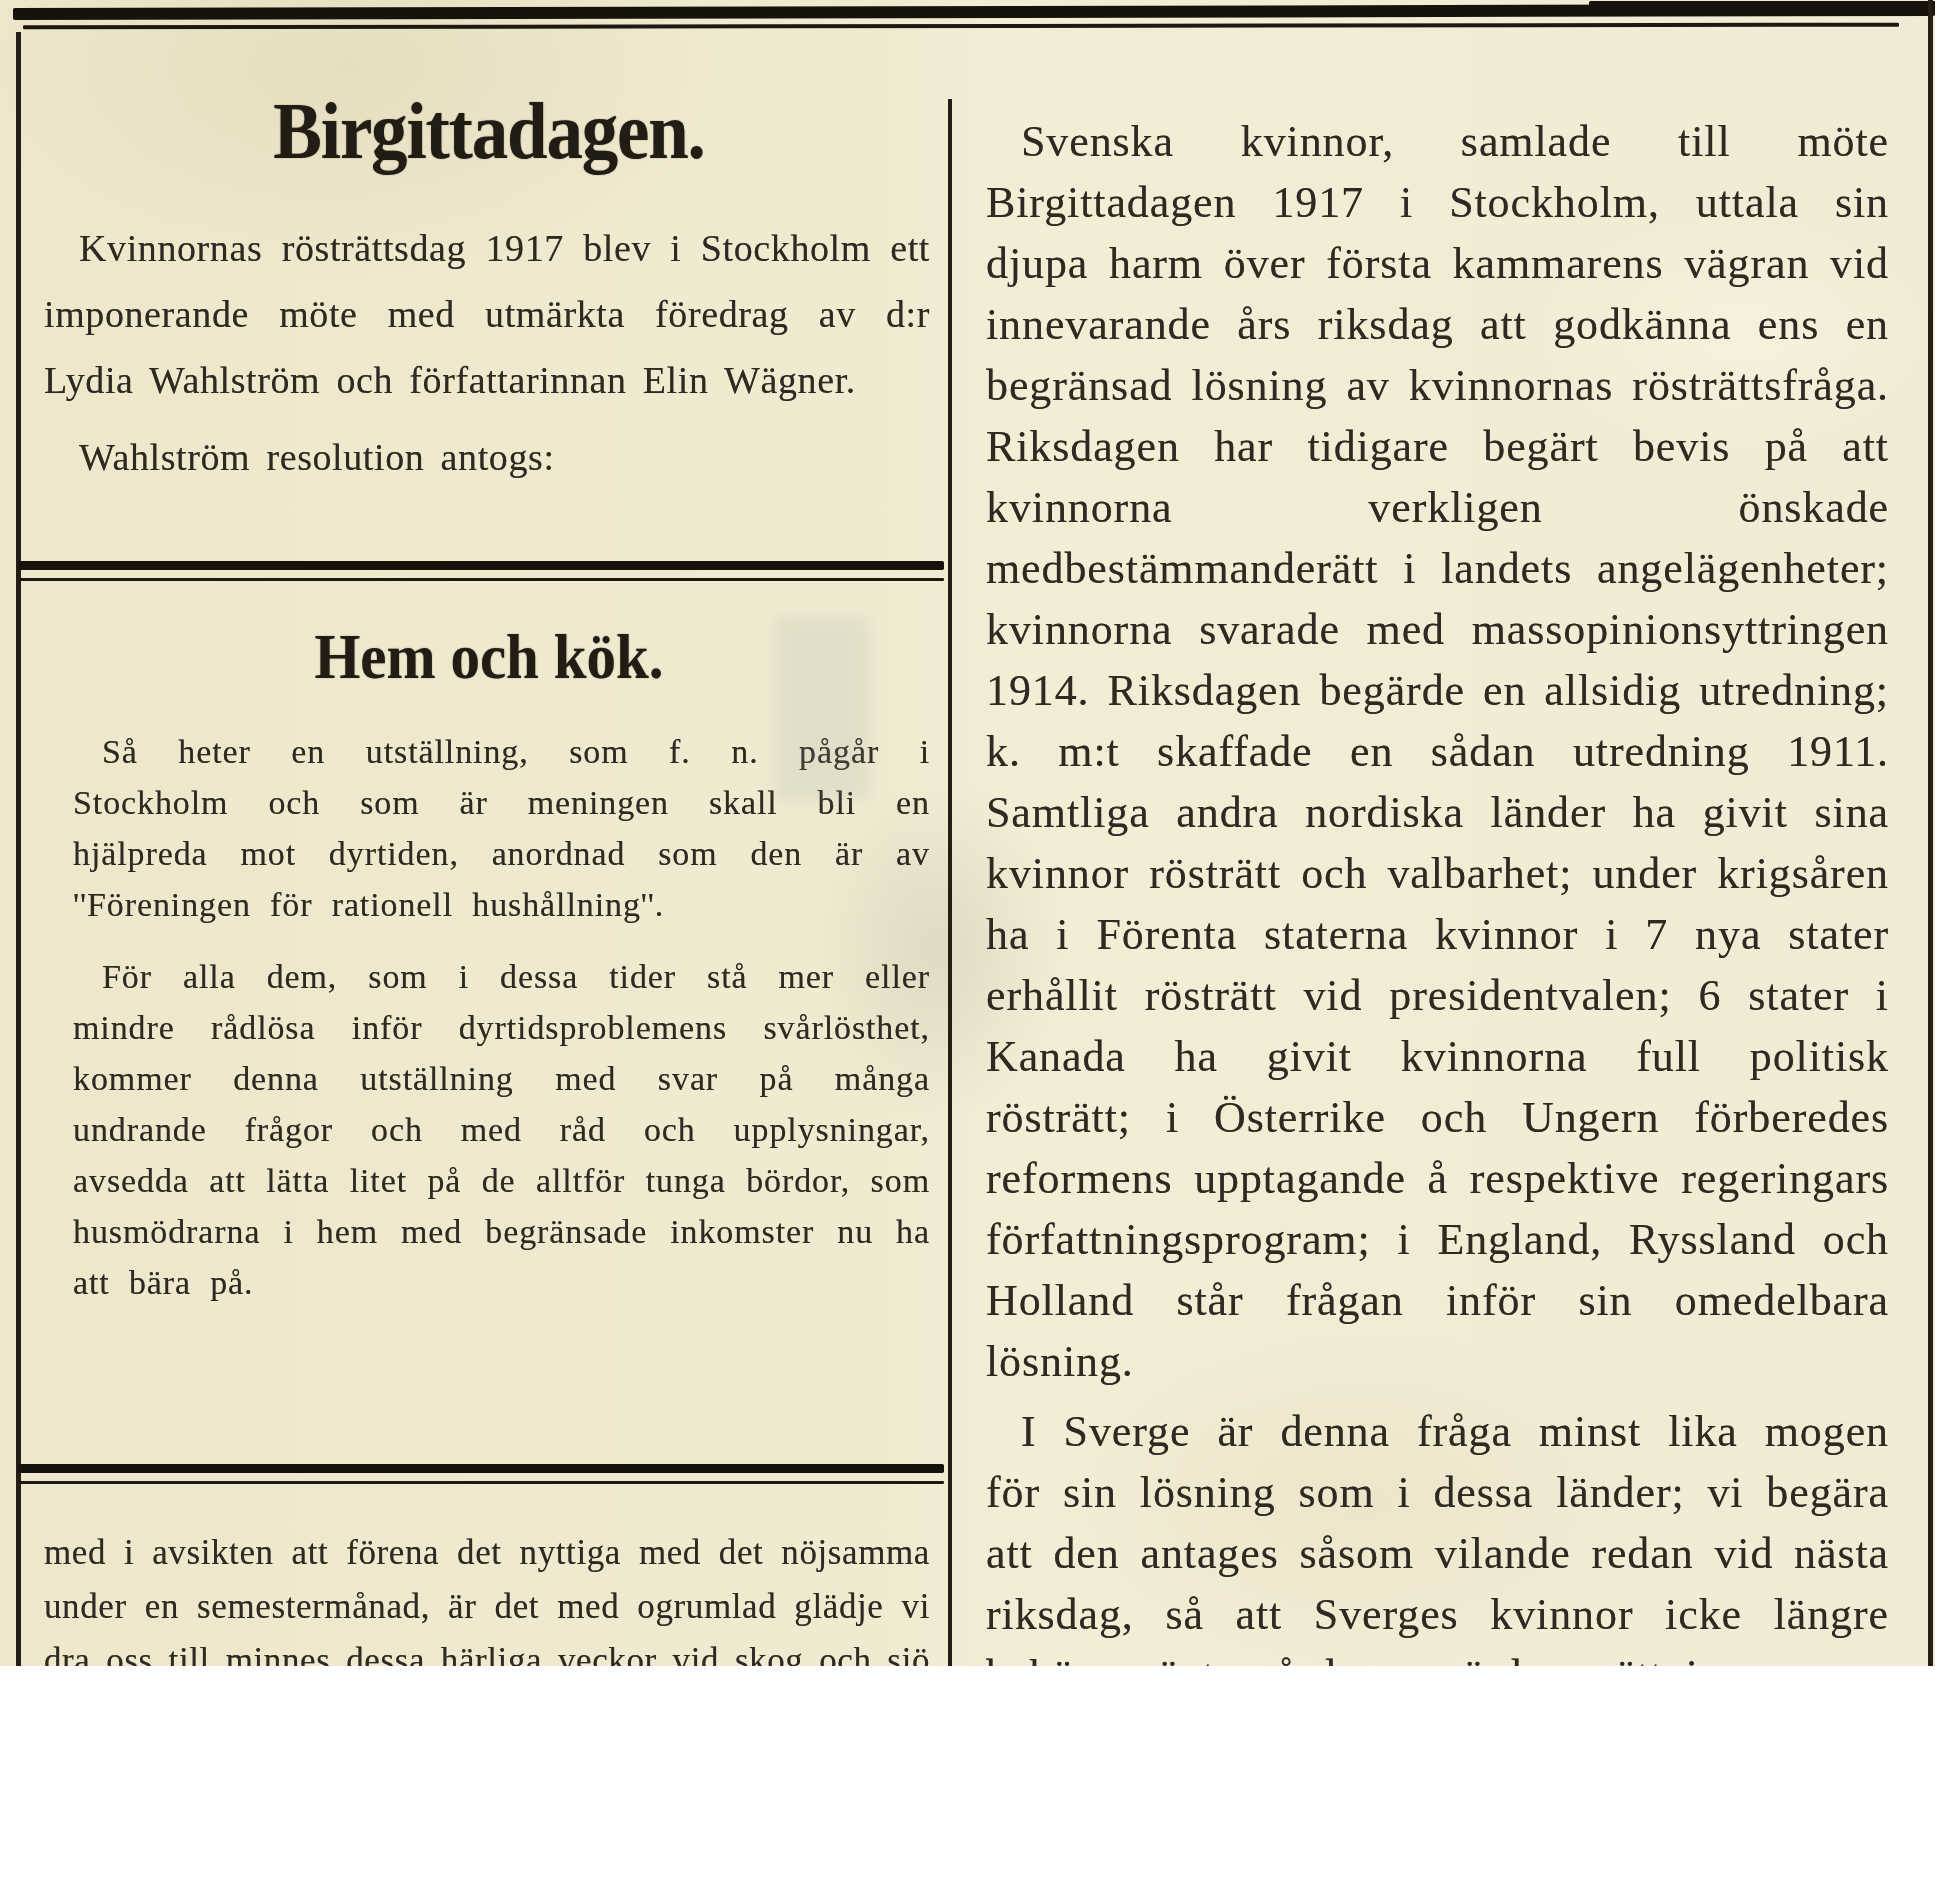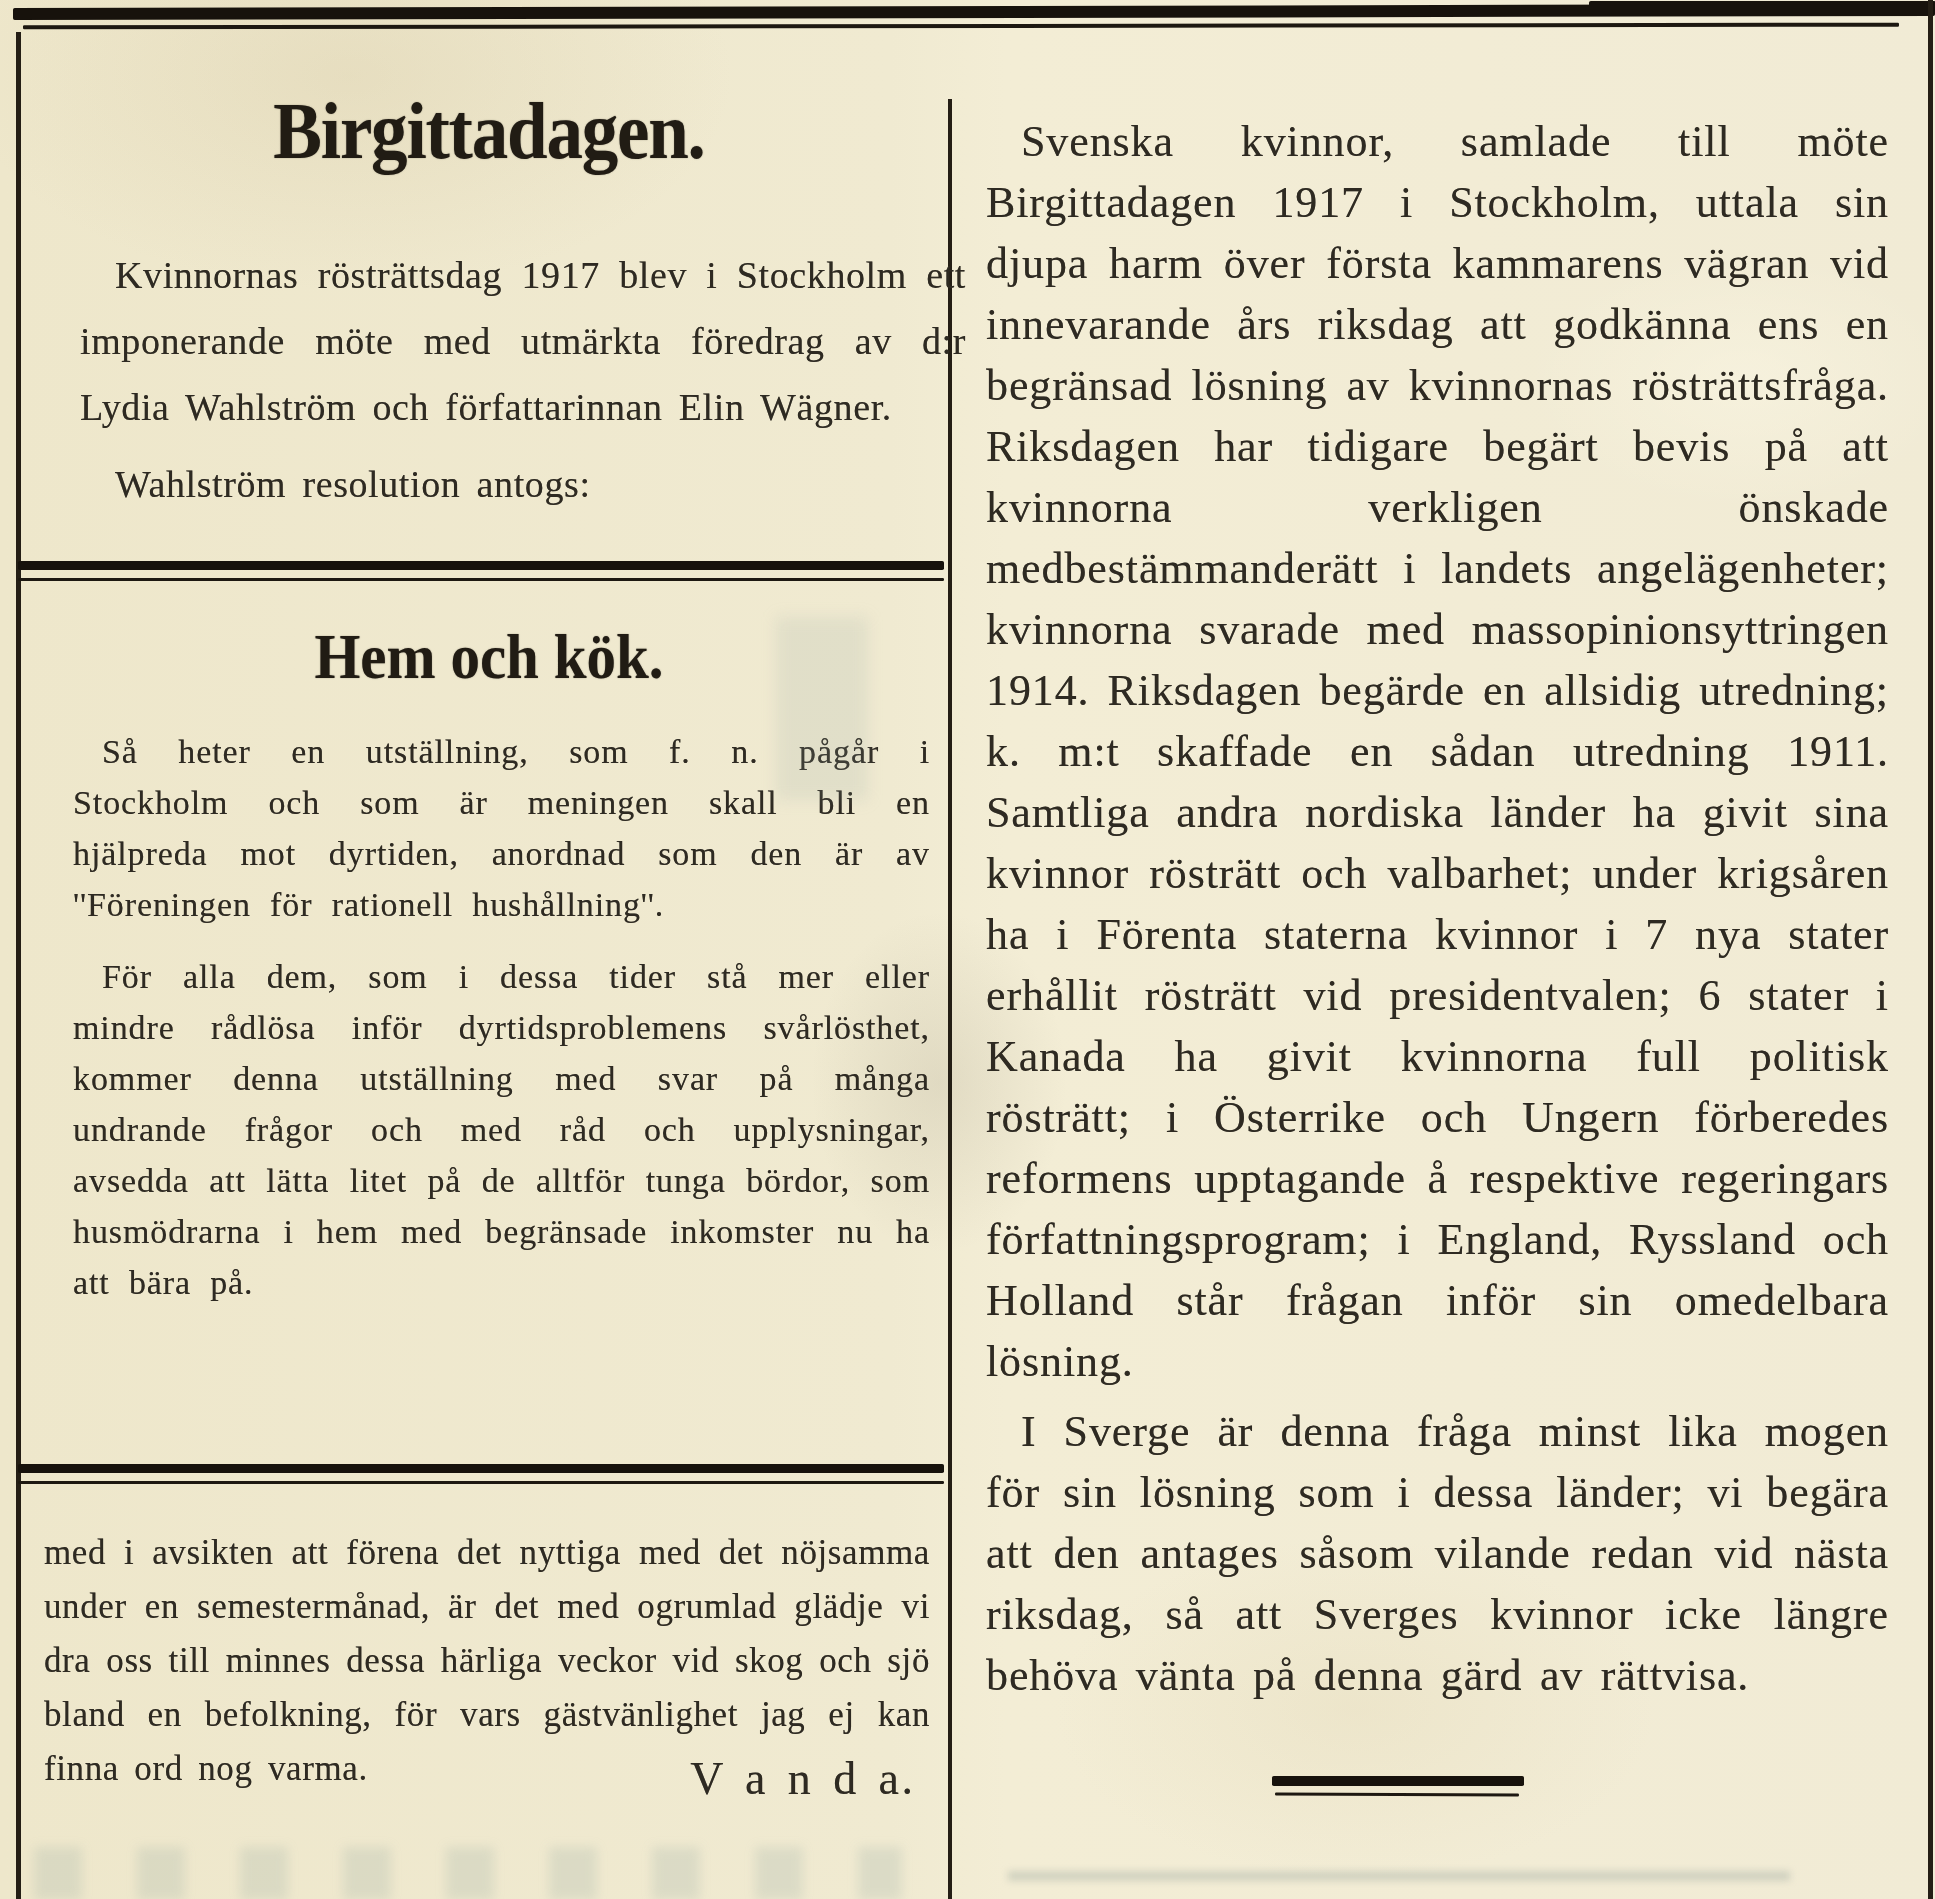--- a/index.html
+++ b/index.html
@@ -5,21 +5,21 @@
   html, body {
     margin: 0;
     padding: 0;
     width: 1936px;
     height: 1899px;
     font-family: "Liberation Serif", serif;
   }
   #page {
     position: relative;
     width: 1936px;
-    height: 1899px;
+    height: 1666px;
     overflow: hidden;
     background:
       radial-gradient(ellipse 550px 306px at 18% 4%, rgba(205,190,150,0.25), rgba(0,0,0,0) 70%),
       radial-gradient(ellipse 183px 244px at 48.5% 57%, rgba(120,112,92,0.14), rgba(0,0,0,0) 70%),
       radial-gradient(ellipse 306px 183px at 90% 20%, rgba(255,252,235,0.35), rgba(0,0,0,0) 70%),
       radial-gradient(ellipse 428px 244px at 70% 90%, rgba(220,208,170,0.25), rgba(0,0,0,0) 70%),
       linear-gradient(90deg, #eee7cb 0%, #f0ead1 46%, #f3edd5 52%, #f1ebd5 100%);
     color: #2e2a22;
   }
   
@@ -64,27 +64,26 @@
     transform: scaleY(1.10);
   }
   #title-hem-och-kok {
     top: 623px;
     font-size: 59px;
     letter-spacing: 0px;
     transform: scaleY(1.06);
   }
   #left-article-1 {
     left: 44px;
-    top: 242px;
+    top: 215px;
     width: 886px;
     font-size: 38px;
     line-height: 66px;
     letter-spacing: 0.6px;
     word-spacing: 6.1px;
-    margin-left: 36px;
   }
   #left-article-2 {
     left: 44px;
     top: 726px;
     width: 886px;
     font-size: 34px;
     line-height: 51px;
     letter-spacing: 0.9px;
     word-spacing: 9.8px;
   }

